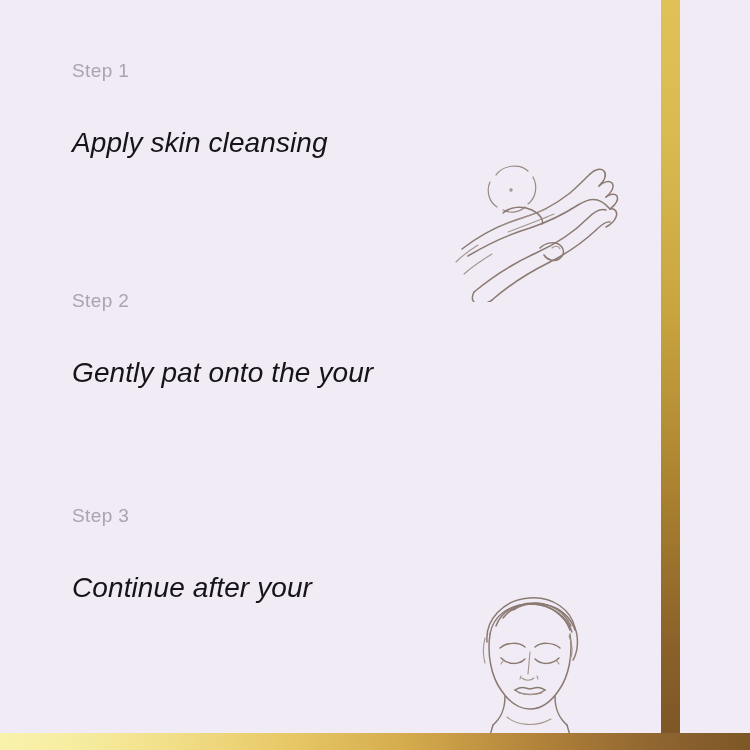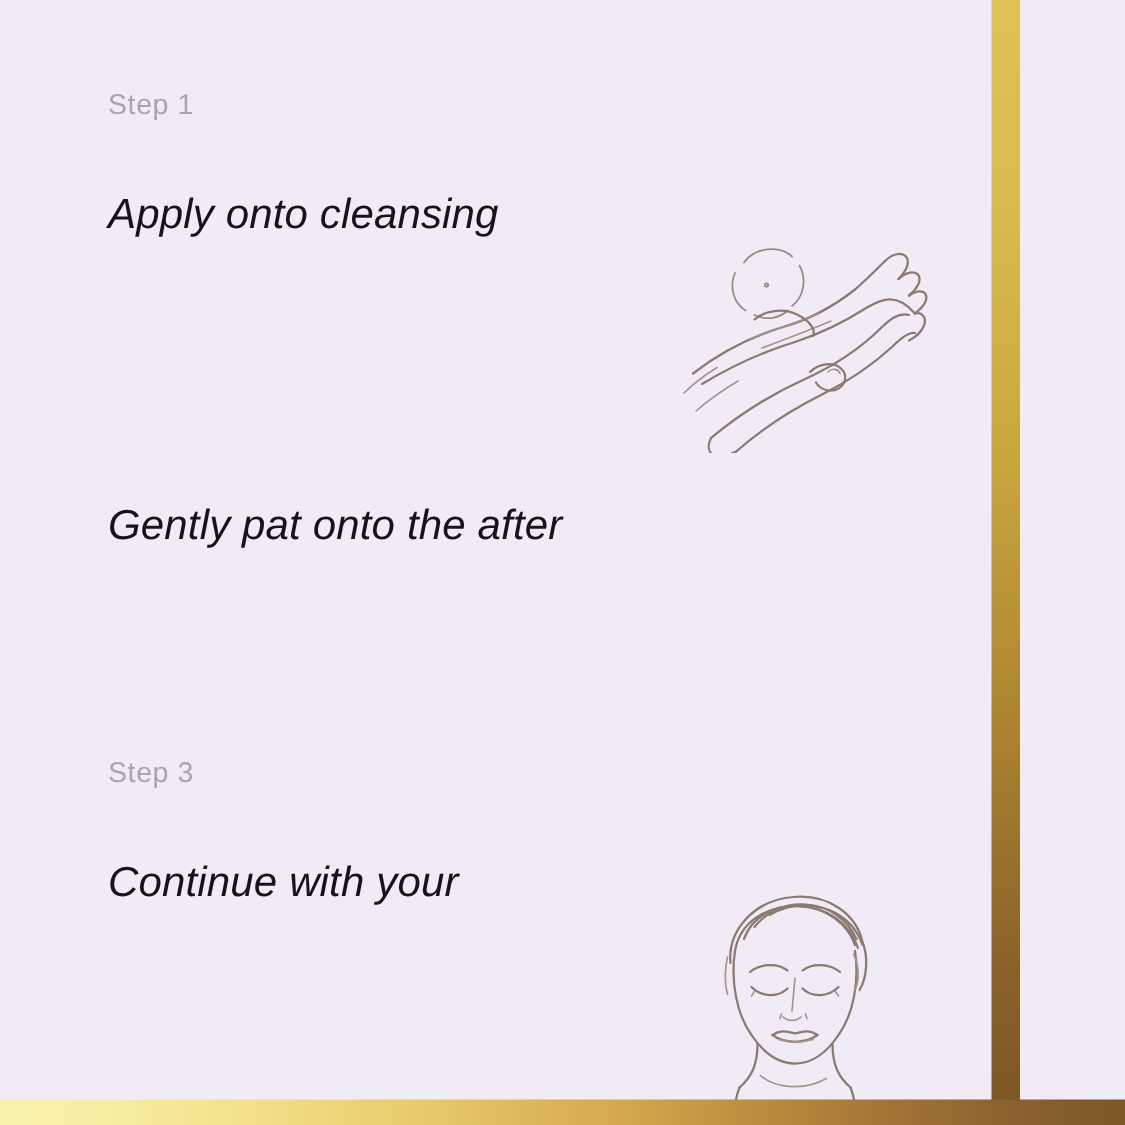--- a/index.html
+++ b/index.html
@@ -127,21 +127,21 @@
   }
 </style>
 </head>
 <body>
 
 <div class="canvas">
 
   <div class="step step-1">
     <div class="step-text">
       <p class="step-label">Step 1</p>
-      <p class="step-title">Apply onto cleansing</p>
+      <p class="step-title">Apply skin cleansing</p>
     </div>
 
     <div class="illus illus-1">
       <svg width="175" height="150" viewBox="0 0 175 150">
 
         <path class="ln-thin" d="M48 23 C55 13 72 11 80 19"></path>
         <path class="ln-thin" d="M85 25 C90 34 88 46 80 52"></path>
         <path class="ln-thin" d="M42 30 C38 39 41 50 49 55"></path>
         <path class="ln-thin" d="M55 58 C63 62 72 60 77 55"></path>
         <circle class="ln-thin" cx="63" cy="38" r="1.1"></circle>
@@ -173,21 +173,22 @@
                             C106 110 99 108 96 103"></path>
         <path class="ln-soft" d="M104 96 C107 93 111 94 112 97"></path>
 
         <path class="ln-soft" d="M8 110 C14 104 22 98 30 93"></path>
       </svg>
     </div>
   </div>
 
   <div class="step step-2">
     <div class="step-text">
-      <p class="step-title">Gently pat onto the after</p>
+      <p class="step-label">Step 2</p>
+      <p class="step-title">Gently pat onto the your</p>
     </div>
 
     <div class="illus illus-2">
       <svg width="175" height="155" viewBox="0 0 175 155">
 
         <path class="ln" d="M47 48 C44 68 48 90 58 104 C66 116 76 123 87 123
                             C98 123 108 116 116 104 C126 90 130 68 127 48"></path>
 
         <path class="ln" d="M62 110 C62 124 58 132 50 139"></path>
         <path class="ln" d="M50 139 C48 144 47 149 47 155"></path>
@@ -225,21 +226,21 @@
         <path class="ln" d="M72 104 C80 110 94 110 102 104"></path>
         <path class="ln-soft" d="M76 107 C84 109 92 109 99 107"></path>
       </svg>
     </div>
   </div>
 
   <div class="step step-3">
     <div class="step-text">
       <p class="step-label">Step 3</p>
       <p class="step-title">
-        <span>Continue with your</span><br>
+        <span>Continue after your</span><br>
       </p>
     </div>
 
   </div>
 
   <div class="edge-right"></div>
   <div class="edge-bottom"></div>
 
 </div>
 

